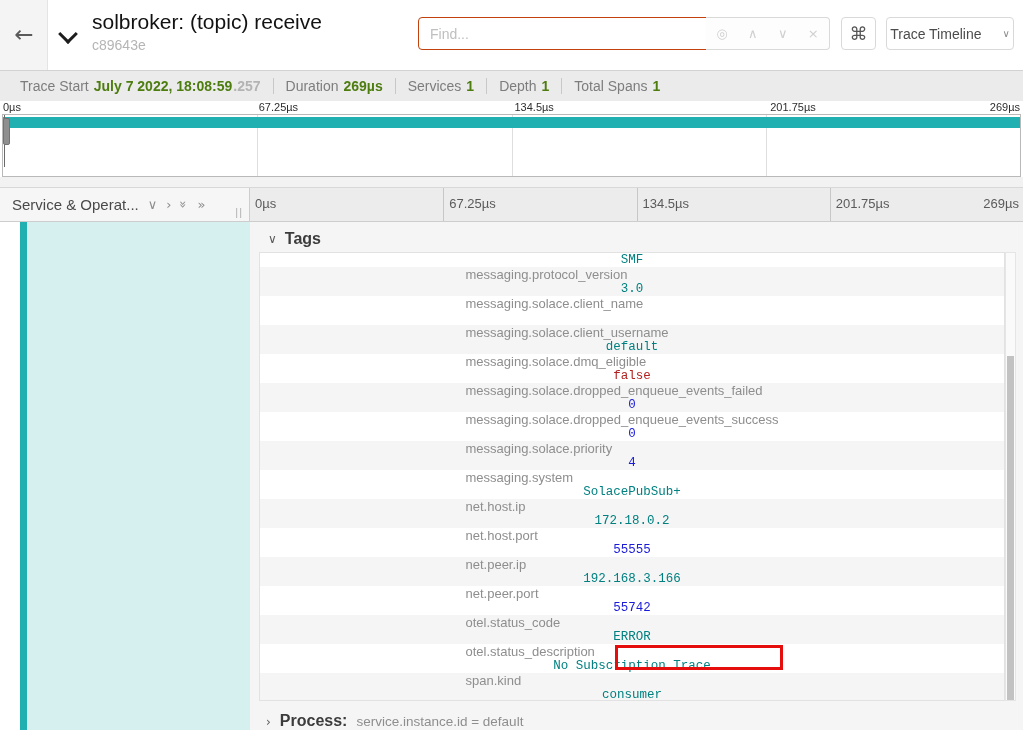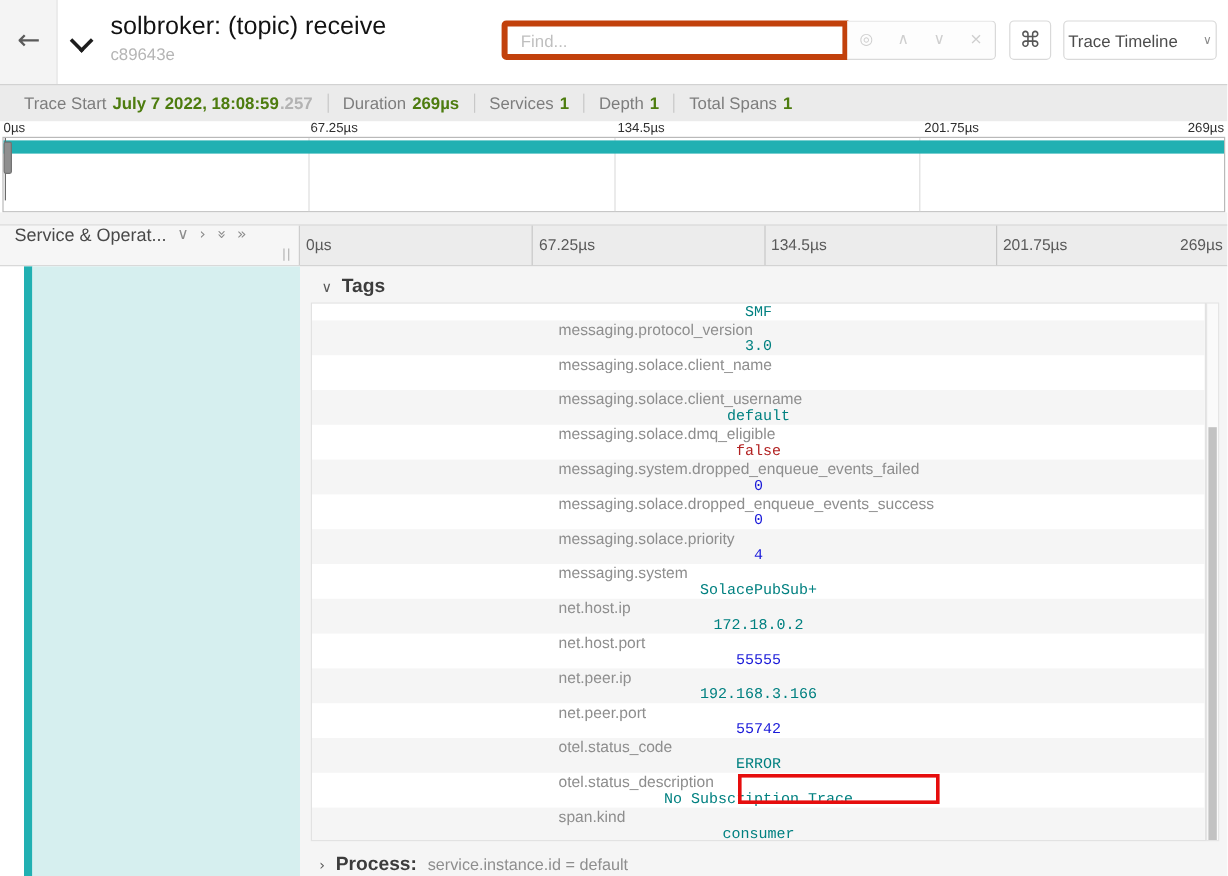--- a/index.html
+++ b/index.html
@@ -10,21 +10,21 @@
   
   .topbar { position:absolute; left:0; top:0; width:1023px; height:70px; background:#fff; }
   .back-zone { position:absolute; left:0; top:0; width:48px; height:70px; background:#f4f4f4; border-right:1px solid #e4e4e4; }
   .back-btn { position:absolute; left:6px; top:16px; width:36px; height:36px; background:none; border:none; font-size:23px; color:#5a5a5a; cursor:pointer; font-family:"DejaVu Sans", sans-serif; }
   .big-chevron { position:absolute; left:61px; top:27px; width:15px; height:15px; }
   .big-chevron::before { content:""; position:absolute; left:0; top:0; width:11px; height:11px; border-left:3.5px solid #1d1d1d; border-bottom:3.5px solid #1d1d1d; transform:rotate(-45deg); }
   .title-block { position:absolute; left:92px; top:8px; }
   .trace-title { font-size:21px; font-weight:500; color:#121212; line-height:28px; }
   .trace-id { font-size:14px; color:#b5b5b5; line-height:18px; }
 
-  .find-input { position:absolute; left:418px; top:17px; width:289px; height:33px; border:5px solid #c2410c; border-radius:4px 0 0 4px; padding:0 11px; font-size:14px; color:#444; outline:none; font-family:inherit; }
+  .find-input { position:absolute; left:418px; top:17px; width:289px; height:33px; border:1px solid #c2410c; border-radius:4px 0 0 4px; padding:0 11px; font-size:14px; color:#444; outline:none; font-family:inherit; }
   .find-input::placeholder { color:#bfbfbf; }
   .find-group { position:absolute; left:706px; top:17px; width:124px; height:33px; border:1px solid #d9d9d9; border-left:none; border-radius:0 4px 4px 0; display:flex; align-items:center; justify-content:space-around; background:#fdfdfd; }
   .find-group span { color:#cfcfcf; font-size:13px; cursor:default; font-family:"DejaVu Sans", sans-serif; }
   .cmd-btn { position:absolute; left:841px; top:17px; width:35px; height:33px; border:1px solid #d9d9d9; border-radius:4px; background:#fff; font-size:18px; color:#565656; cursor:pointer; font-family:"DejaVu Sans", sans-serif; }
   .view-btn { position:absolute; left:886px; top:17px; width:128px; height:33px; border:1px solid #d9d9d9; border-radius:4px; background:#fff; display:flex; align-items:center; justify-content:center; gap:21px; font-size:14px; color:#4c4c4c; cursor:pointer; font-family:inherit; }
   .view-btn .caret { font-size:10px; color:#8a8a8a; }
 
   
   .summarybar { position:absolute; left:0; top:70px; width:1023px; height:31px; background:#ebebeb; border-top:1px solid #d2d2d2; display:flex; align-items:center; padding-left:8px; font-size:14px; }
   .sum-item { display:flex; gap:5px; align-items:baseline; padding:0 12px; border-left:1px solid #c8c8c8; line-height:16px; }
@@ -38,21 +38,21 @@
   .mm-label { position:absolute; top:0; white-space:nowrap; }
   .minimap { position:absolute; left:2px; top:114px; width:1019px; height:63px; border:1px solid #b9b9b9; background:#fff; }
   .mm-grid { position:absolute; top:0; bottom:0; width:1px; background:#dedede; }
   .mm-span-bar { position:absolute; left:0; right:0; top:2px; height:11px; background:var(--accent); cursor:pointer; }
   .mm-scrub-line { position:absolute; left:1px; top:0; height:52px; width:1px; background:#6a6a6a; }
   .mm-handle { position:absolute; left:0; top:3px; width:7px; height:27px; background:#8f8f8f; border:1px solid #737373; border-radius:2px; cursor:ew-resize; }
   .mm-strip { position:absolute; left:0; top:177px; width:1023px; height:10px; background:#f2f2f2; }
 
   
   .ruler { position:absolute; left:0; top:187px; width:1023px; height:35px; display:flex; border-top:1px solid #d8d8d8; border-bottom:1px solid #cdcdcd; background:#ececec; }
-  .ruler-left { width:250px; flex:none; background:#f6f6f6; border-right:1px solid #cdcdcd; display:flex; align-items:flex-start; padding-left:12px; gap:9px; position:relative; font-size:15px; color:#494949; }
+  .ruler-left { width:250px; flex:none; background:#f6f6f6; border-right:1px solid #cdcdcd; display:flex; align-items:center; padding-left:12px; gap:9px; position:relative; font-size:15px; color:#494949; }
   .ruler-left .ic { color:#8c8c8c; font-size:13px; cursor:pointer; font-family:"DejaVu Sans", sans-serif; }
   .ic-rot { display:inline-block; transform:rotate(90deg); }
   .grip { position:absolute; right:6px; bottom:3px; color:#b0b0b0; font-size:11px; letter-spacing:1px; cursor:col-resize; }
   .ruler-ticks { flex:1; display:flex; }
   .ruler-cell { width:25%; position:relative; padding:8px 0 0 5px; font-size:13px; color:#5a5a5a; }
   .ruler-cell.rb { border-left:1px solid #c7c7c7; }
   .ruler-last { position:absolute; right:4px; top:8px; }
 
   
   .content { position:absolute; left:0; top:222px; width:1023px; height:508px; }
@@ -193,21 +193,21 @@
           </div>
           <div class="kv-row alt">
             <div class="kv-key">messaging.solace.client_username</div>
             <div class="kv-val string">default</div>
           </div>
           <div class="kv-row">
             <div class="kv-key">messaging.solace.dmq_eligible</div>
             <div class="kv-val boolean">false</div>
           </div>
           <div class="kv-row alt">
-            <div class="kv-key">messaging.system.dropped_enqueue_events_failed</div>
+            <div class="kv-key">messaging.solace.dropped_enqueue_events_failed</div>
             <div class="kv-val number">0</div>
           </div>
           <div class="kv-row">
             <div class="kv-key">messaging.solace.dropped_enqueue_events_success</div>
             <div class="kv-val number">0</div>
           </div>
           <div class="kv-row alt">
             <div class="kv-key">messaging.solace.priority</div>
             <div class="kv-val number">4</div>
           </div>

